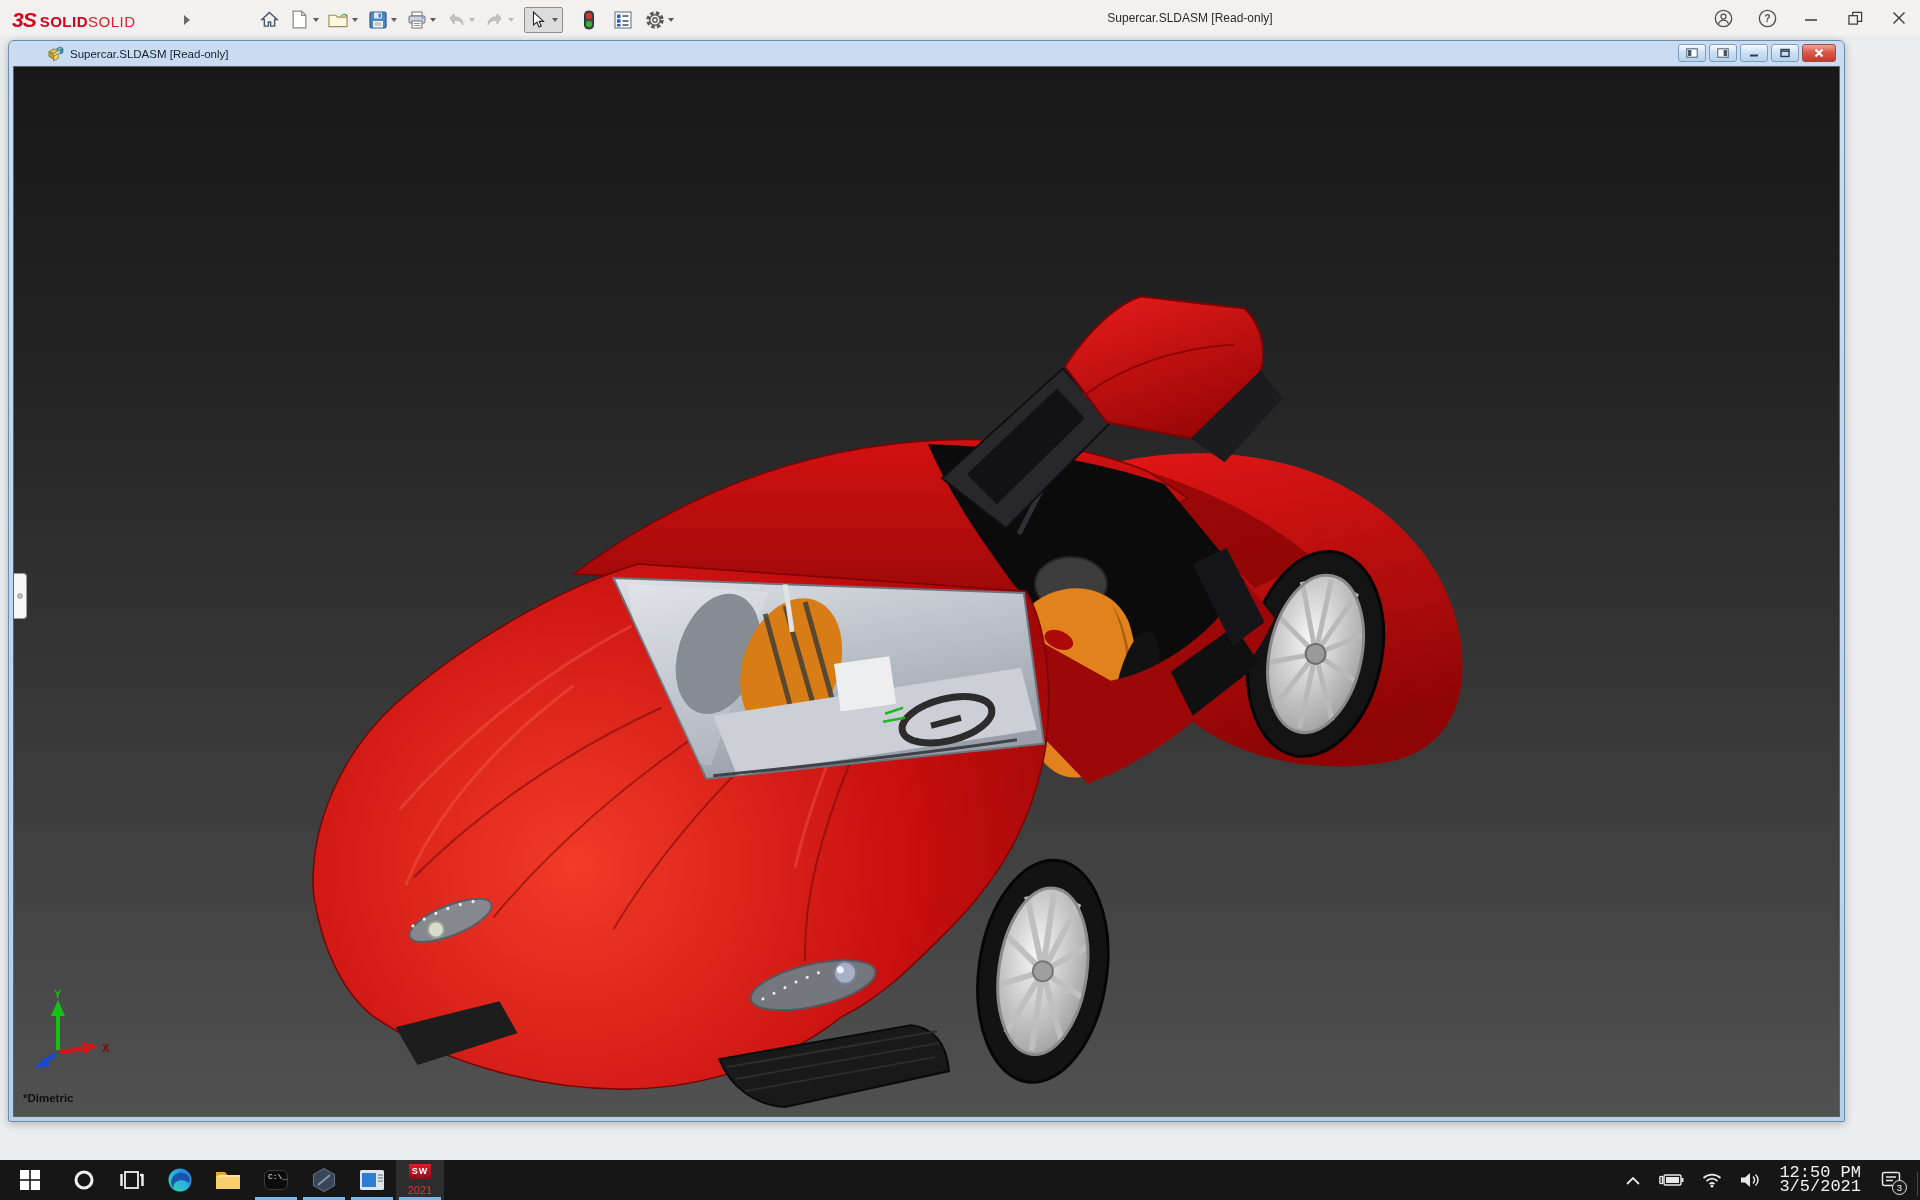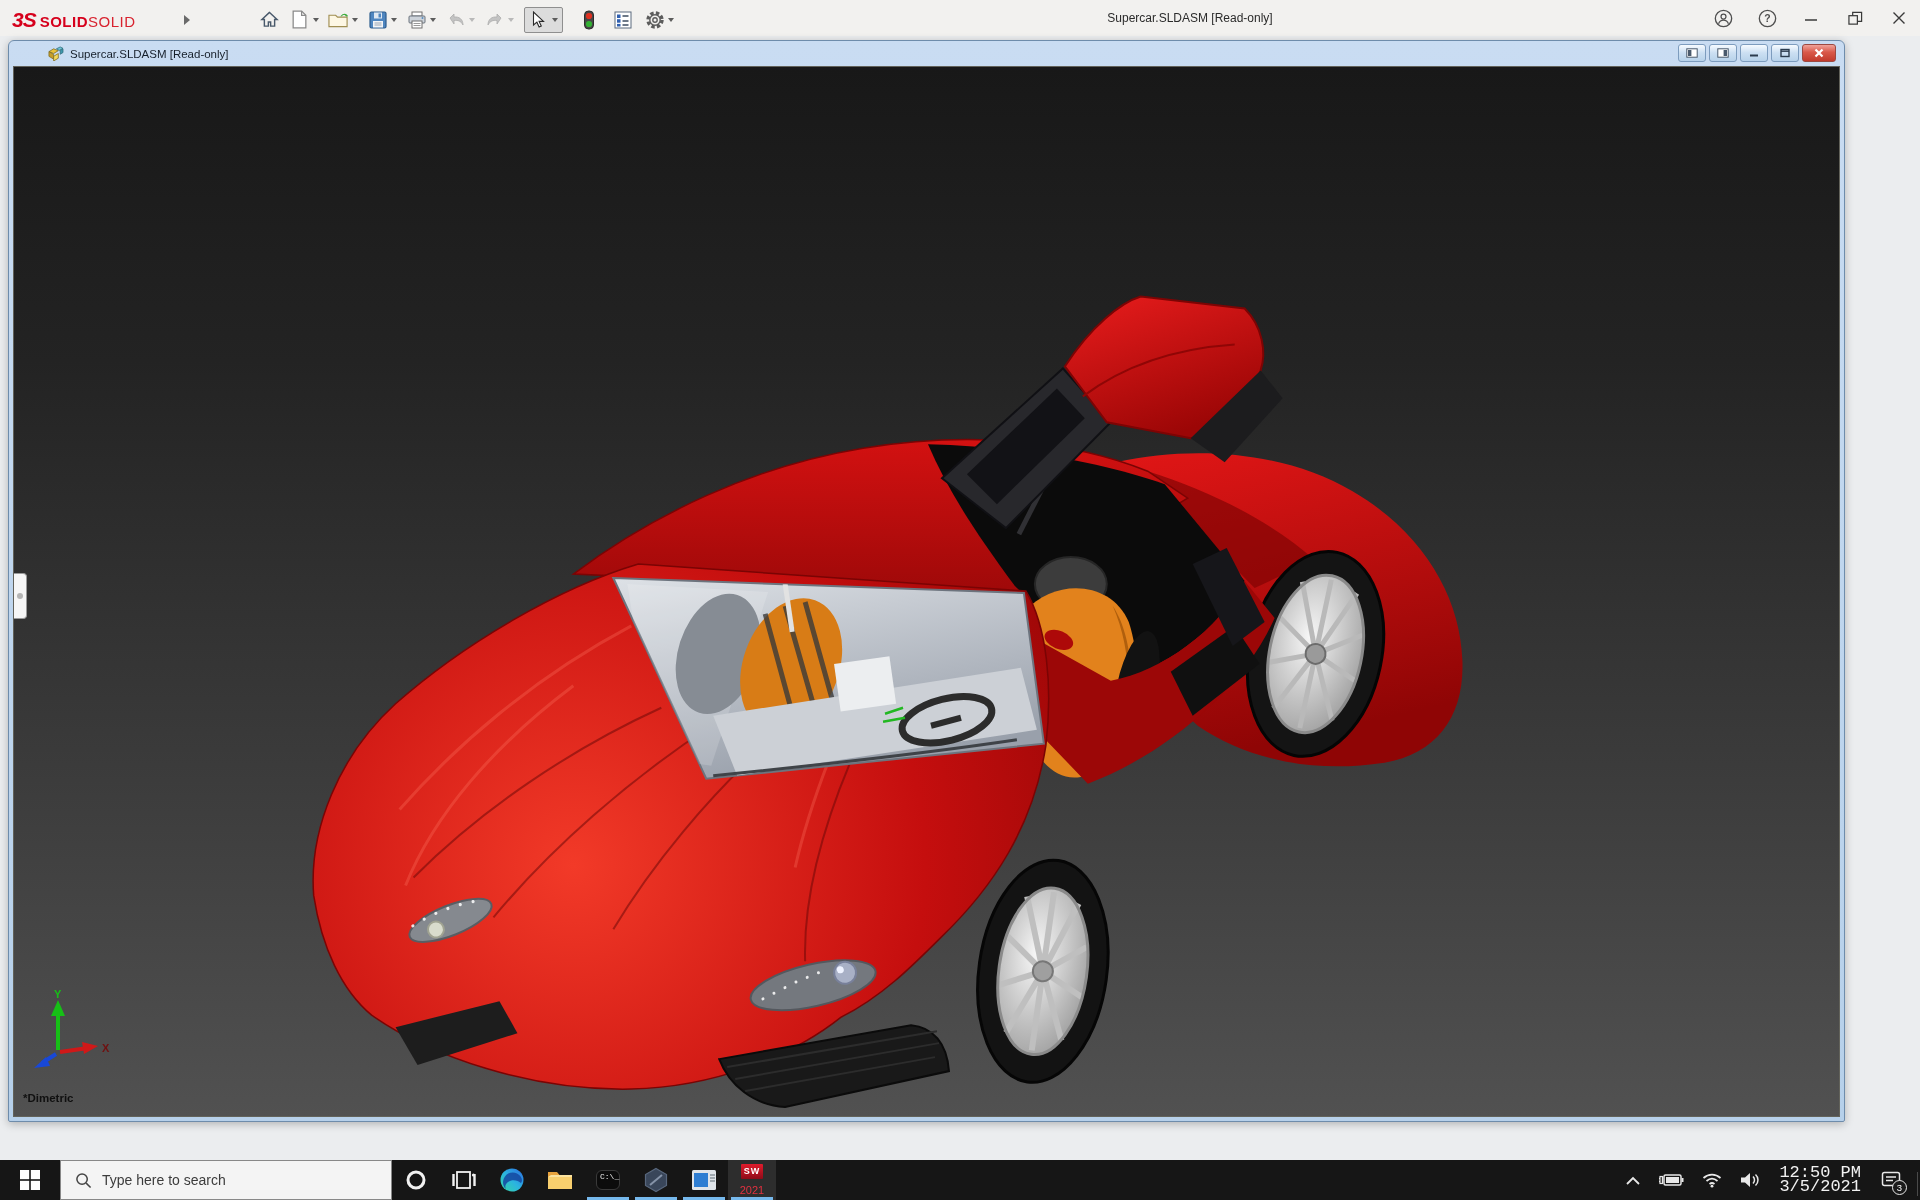--- a/index.html
+++ b/index.html
@@ -452,27 +452,20 @@
 
 <div class="taskbar">
   <div class="tb-start">
     <svg width="20" height="20" viewBox="0 0 20 20">
         <rect x="0" y="0" width="9.2" height="9.2" fill="#fff"></rect>
         <rect x="10.8" y="0" width="9.2" height="9.2" fill="#fff"></rect>
         <rect x="0" y="10.8" width="9.2" height="9.2" fill="#fff"></rect>
         <rect x="10.8" y="10.8" width="9.2" height="9.2" fill="#fff"></rect>
       </svg>
   </div>
-  <div class="tb-search">
-    <svg width="17" height="17" viewBox="0 0 18 18">
-        <circle cx="7.5" cy="7.5" r="5.5" fill="none" stroke="#444" stroke-width="1.6"></circle>
-        <path d="M11.8 11.8 L16.5 16.5" stroke="#444" stroke-width="1.6"></path>
-      </svg>
-    <input type="text" readonly="" placeholder="Type here to search" style="">
-  </div>
   <div class="tb-slot">
     <svg width="22" height="22" viewBox="0 0 22 22">
         <circle cx="11" cy="11" r="8" fill="none" stroke="#f2f2f2" stroke-width="3"></circle>
       </svg>
   </div>
   <div class="tb-slot">
     <svg width="24" height="20" viewBox="0 0 24 20">
         <rect x="5" y="2" width="13" height="16" fill="none" stroke="#f2f2f2" stroke-width="1.8"></rect>
         <path d="M1.5 4v12 M22.5 4v12" stroke="#f2f2f2" stroke-width="2.4"></path>
         <circle cx="21.5" cy="5" r="1.6" fill="#f2f2f2"></circle>

